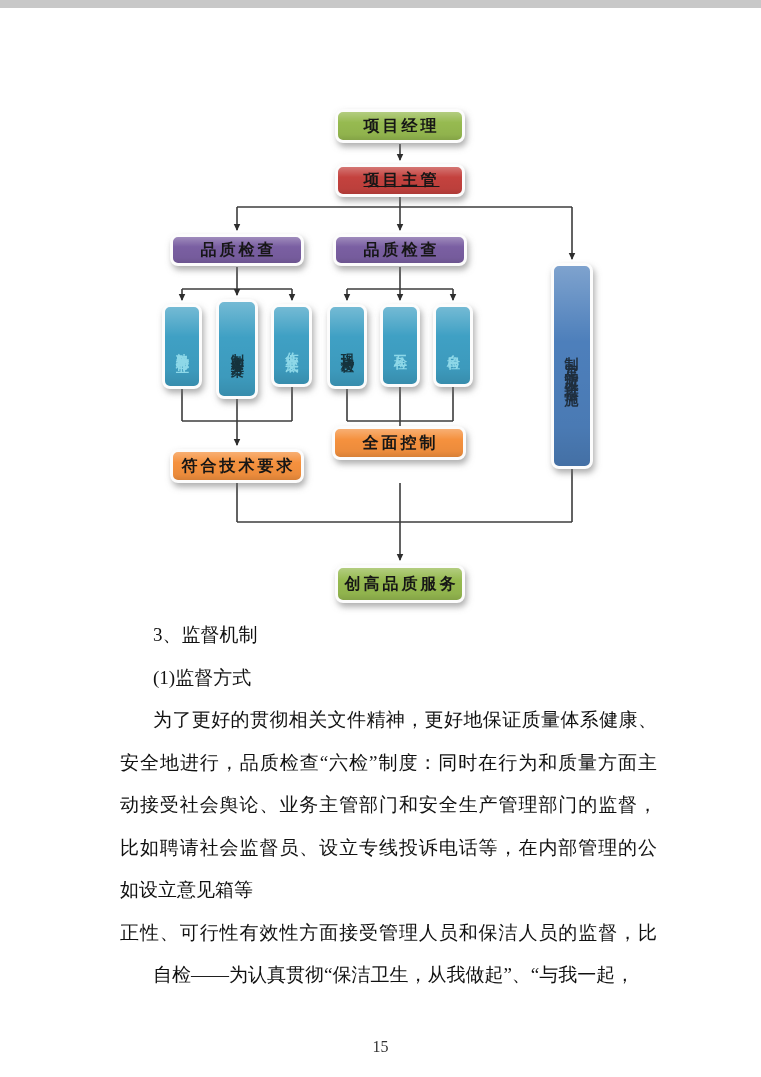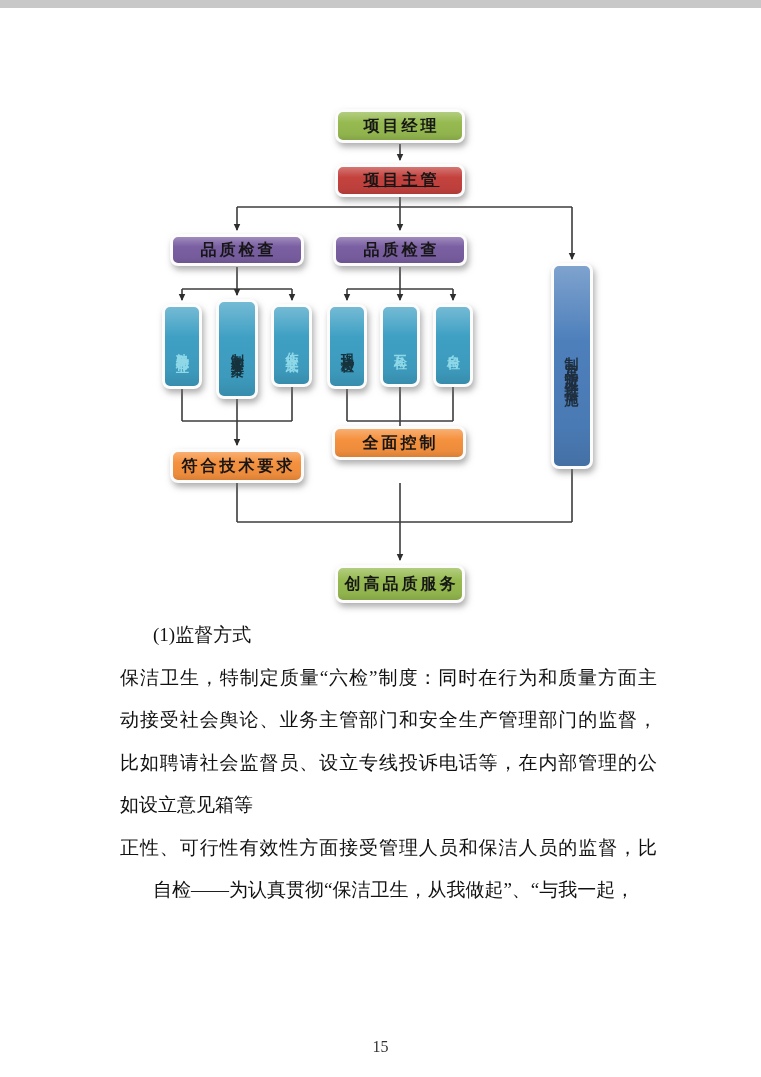--- a/index.html
+++ b/index.html
@@ -144,22 +144,24 @@
     </div>
     <div class="fc-box hbox n12" style="background-color: rgb(245, 145, 62); color: rgb(22, 22, 22);">
       <span class="fc-label">全面控制</span>
     </div>
     <div class="fc-box hbox n13" style="background-color: rgb(150, 186, 80); color: rgb(22, 22, 22);">
       <span class="fc-label">创高品质服务</span>
     </div>
   </div>
 
   <div class="doc-text">
+    <div class="line indent">3、监督机制</div>
     <div class="line indent">(1)监督方式</div>
-    <div class="line just">保洁卫生，特制定质量“六检”制度：同时在行为和质量方面主</div>
+    <div class="line indent just">为了更好的贯彻相关文件精神，更好地保证质量体系健康、</div>
+    <div class="line just">安全地进行，品质检查“六检”制度：同时在行为和质量方面主</div>
     <div class="line just">动接受社会舆论、业务主管部门和安全生产管理部门的监督，</div>
     <div class="line just">比如聘请社会监督员、设立专线投诉电话等，在内部管理的公</div>
     <div class="line">如设立意见箱等</div>
     <div class="line just">正性、可行性有效性方面接受管理人员和保洁人员的监督，比</div>
     <div class="line indent">自检——为认真贯彻“保洁卫生，从我做起”、“与我一起，</div>
   </div>
 
   <div class="page-number">15</div>
 </div>
 

